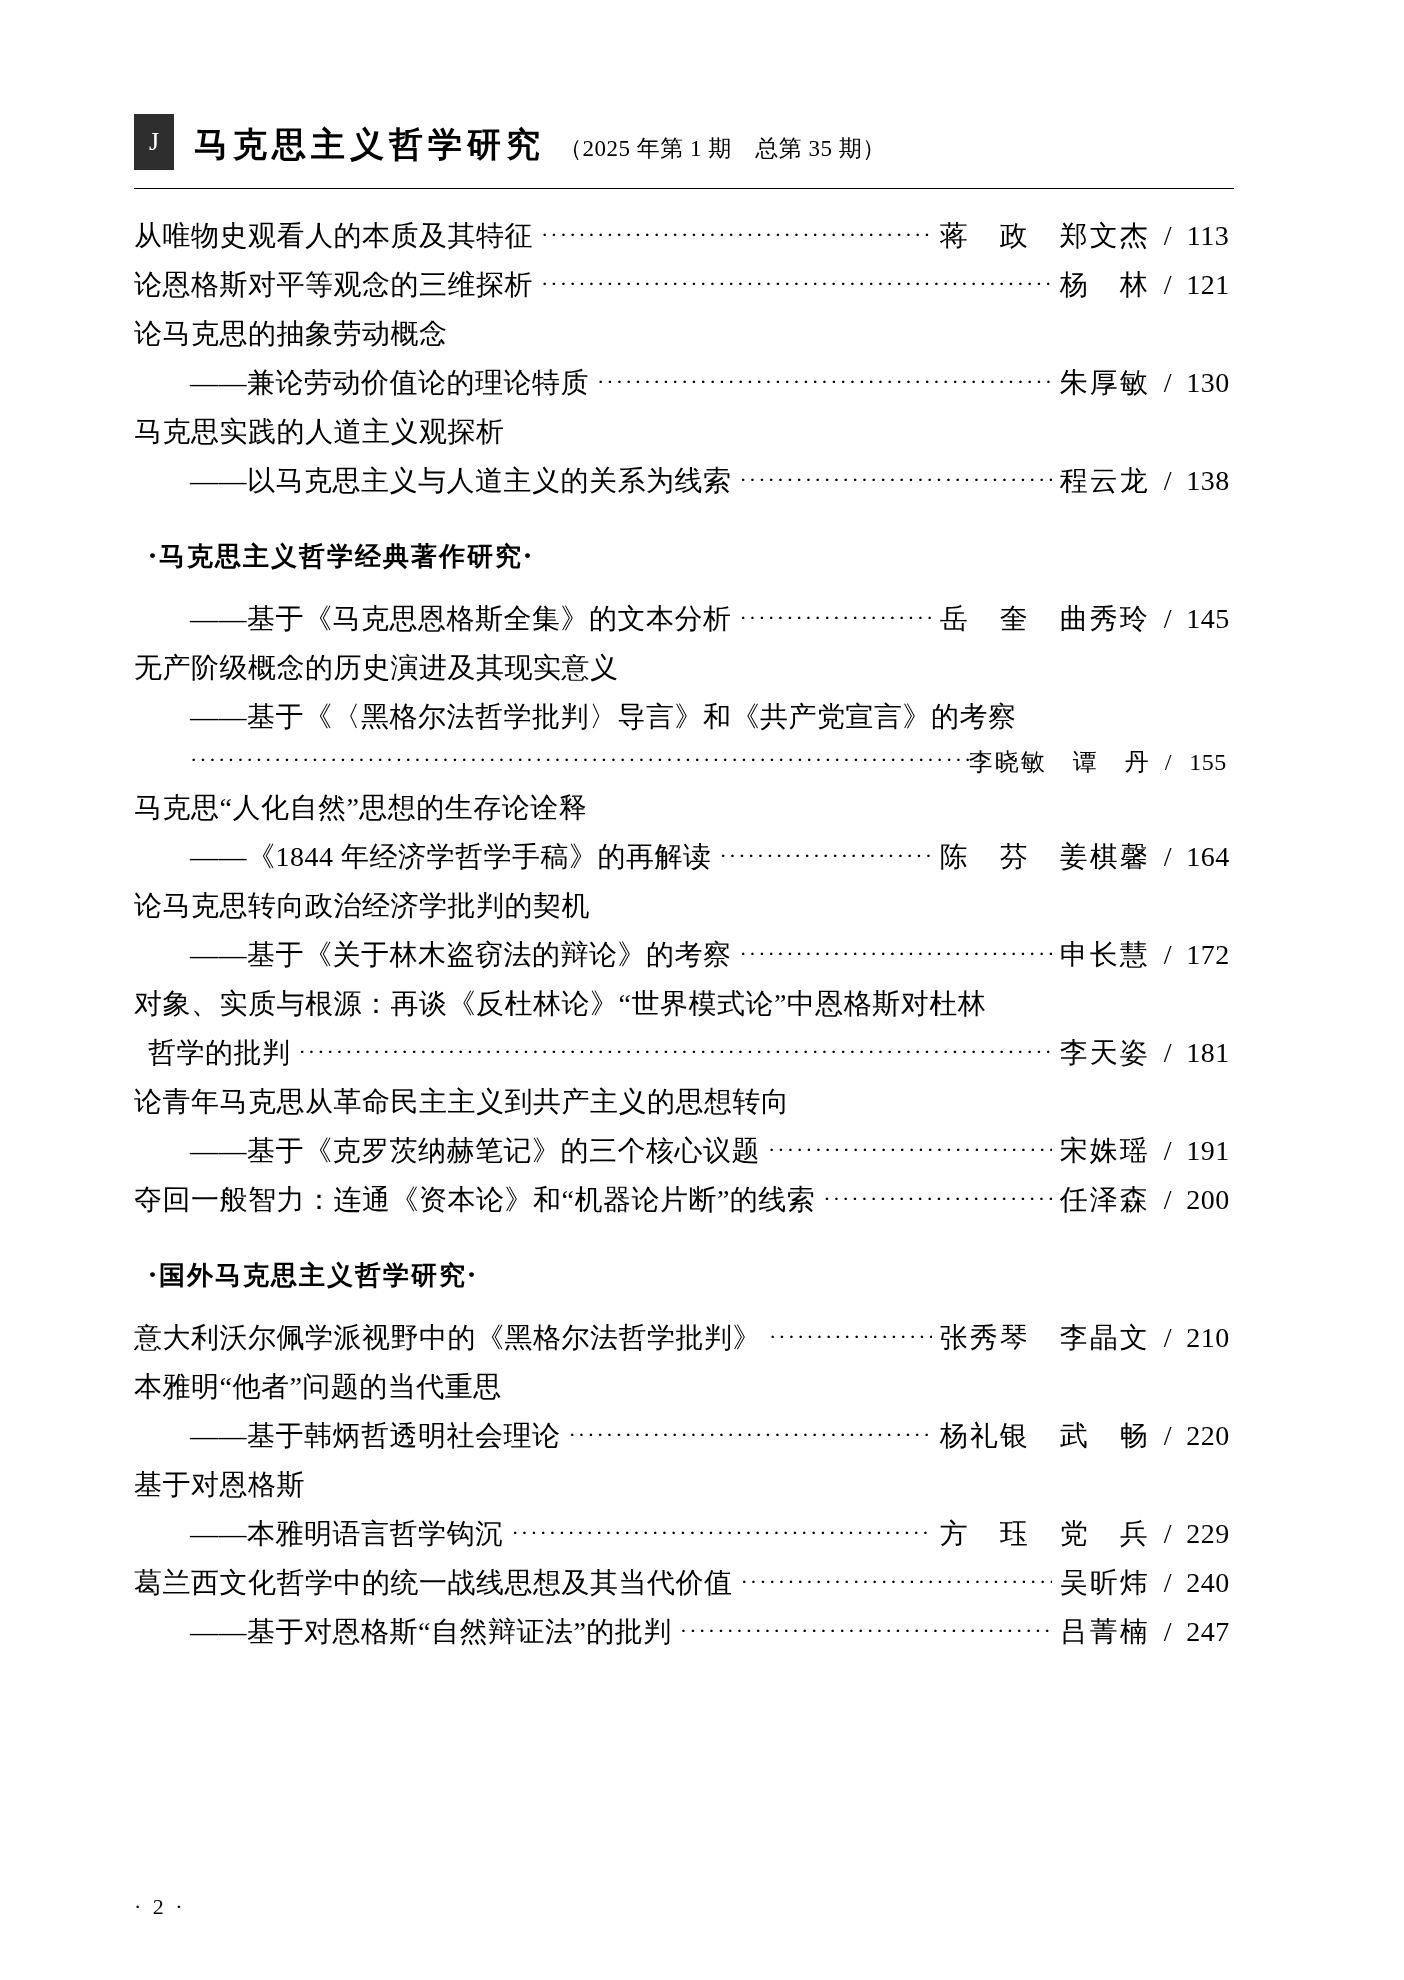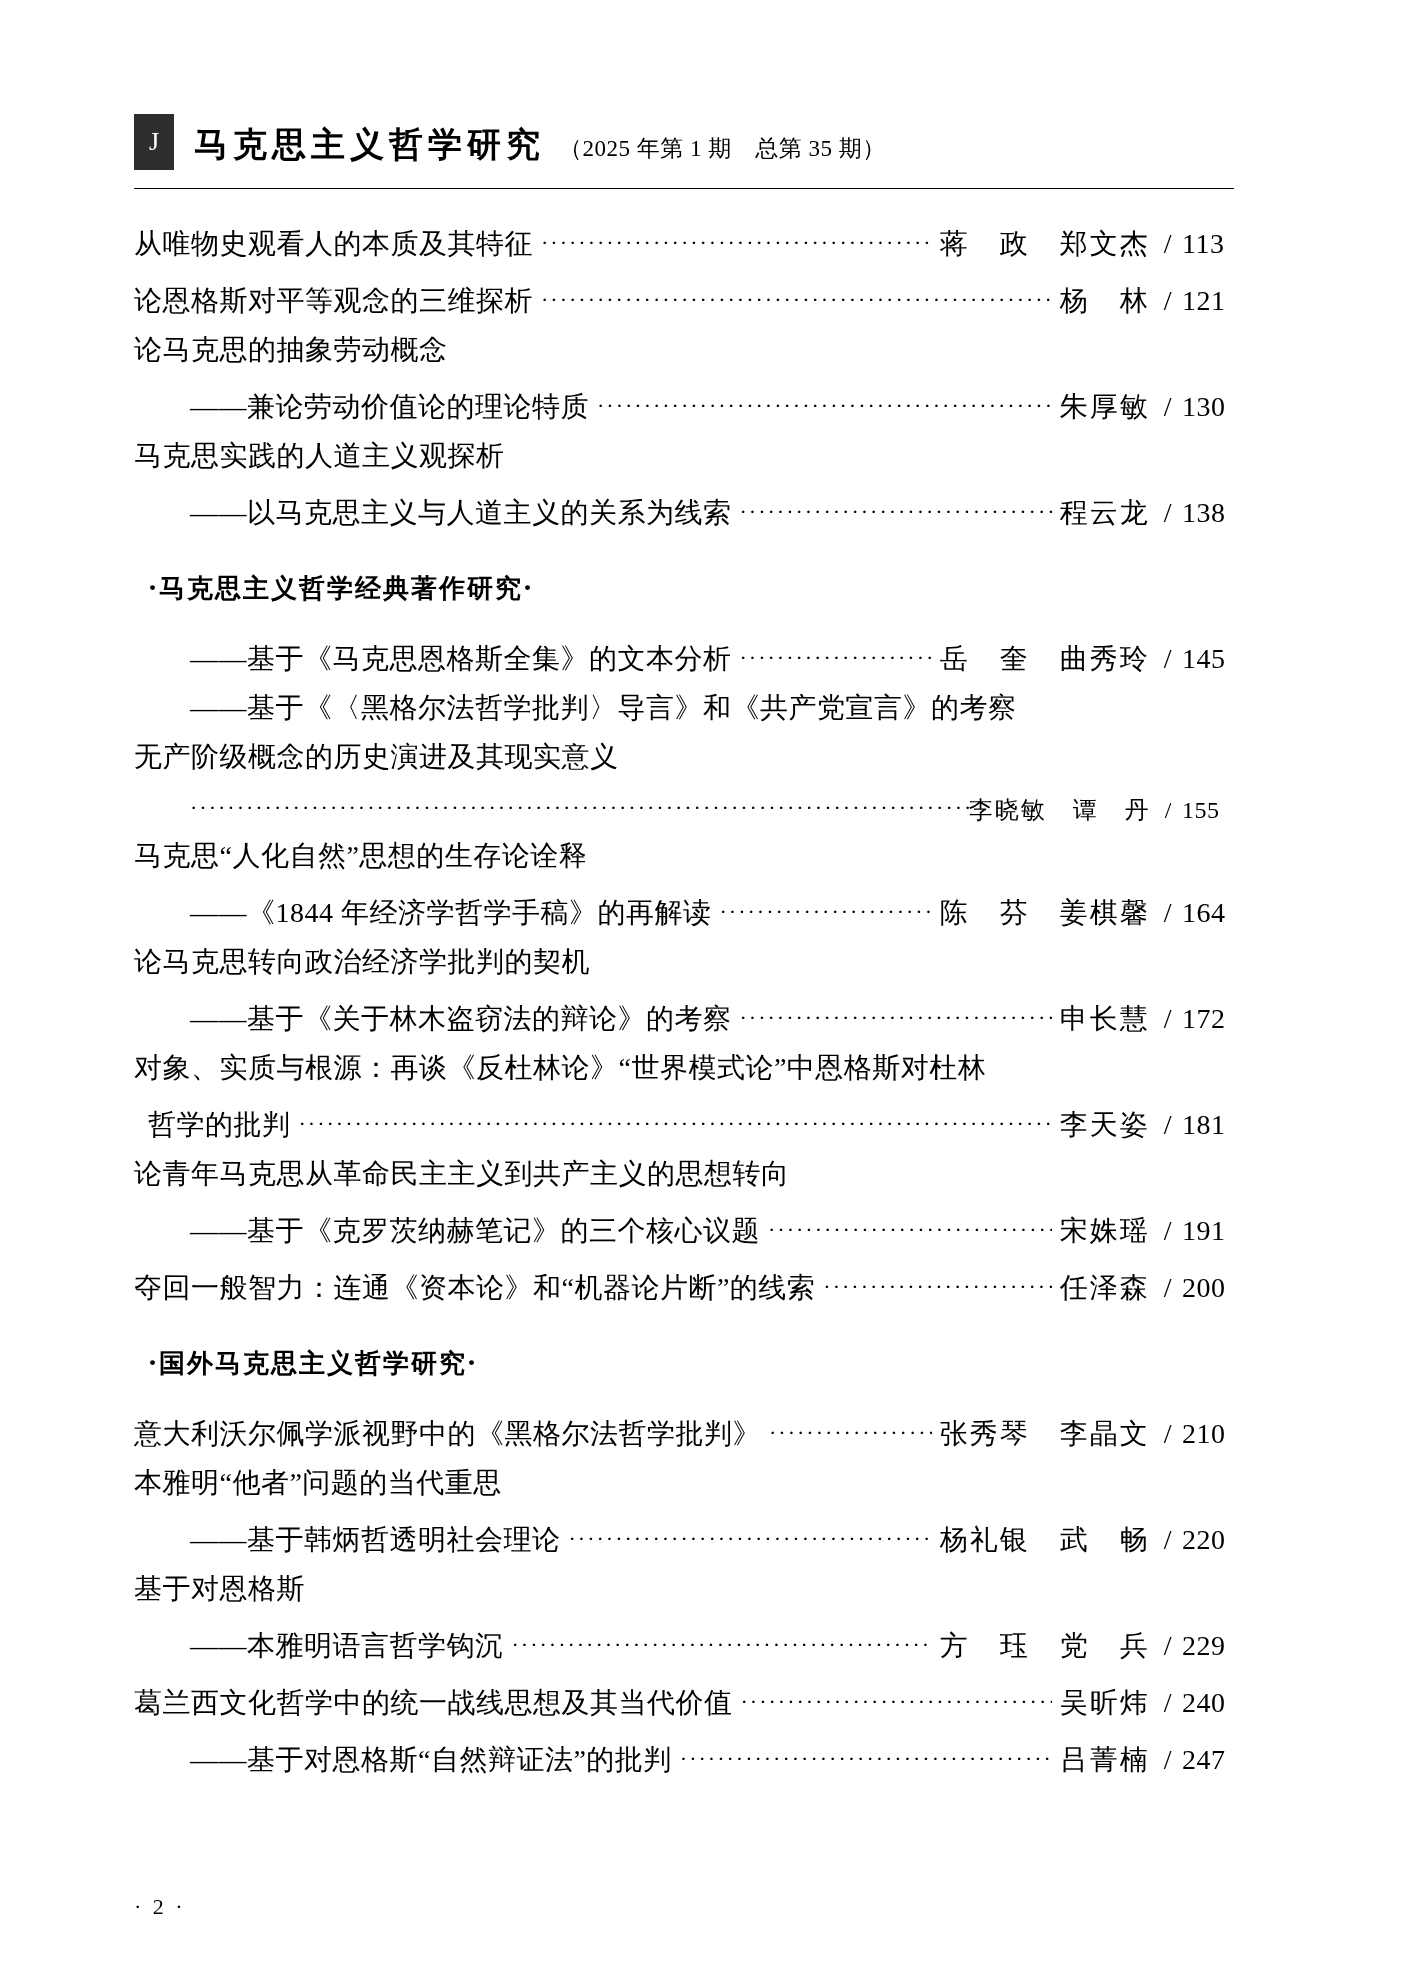--- a/index.html
+++ b/index.html
@@ -101,22 +101,21 @@
     flex: 0 0 auto;
     letter-spacing: 2px;
   }
   .slash {
     flex: 0 0 auto;
     margin: 0 10px 0 14px;
   }
   .page-no {
     flex: 0 0 auto;
     width: 52px;
-    text-align: left;
-    margin-top: 8px;
+    text-align: center;
   }
   .entry.no-dots .e-title { flex: 1 1 auto; }
 
   
   .dotline {
     display: flex;
     align-items: baseline;
     font-size: 24px;
     line-height: 1.75;
     letter-spacing: 0.5px;
@@ -205,25 +204,25 @@
           <span class="page-no">138</span>
         </div>
         <div class="section-head">·马克思主义哲学经典著作研究·</div>
         <div class="entry indent">
           <span class="e-title">——基于《马克思恩格斯全集》的文本分析</span>
           <span class="dots"></span>
           <span class="authors">岳　奎　曲秀玲</span>
           <span class="slash">/</span>
           <span class="page-no">145</span>
         </div>
+        <div class="entry no-dots">
+          <span class="e-title">无产阶级概念的历史演进及其现实意义</span>
+        </div>
         <div class="entry indent no-dots">
           <span class="e-title">——基于《〈黑格尔法哲学批判〉导言》和《共产党宣言》的考察</span>
-        </div>
-        <div class="entry no-dots">
-          <span class="e-title">无产阶级概念的历史演进及其现实意义</span>
         </div>
         <div class="dotline">
           <span class="lead"></span>
           <span class="authors">李晓敏　谭　丹</span>
           <span class="slash">/</span>
           <span class="page-no">155</span>
         </div>
         <div class="entry no-dots">
           <span class="e-title">马克思“人化自然”思想的生存论诠释</span>
         </div>

